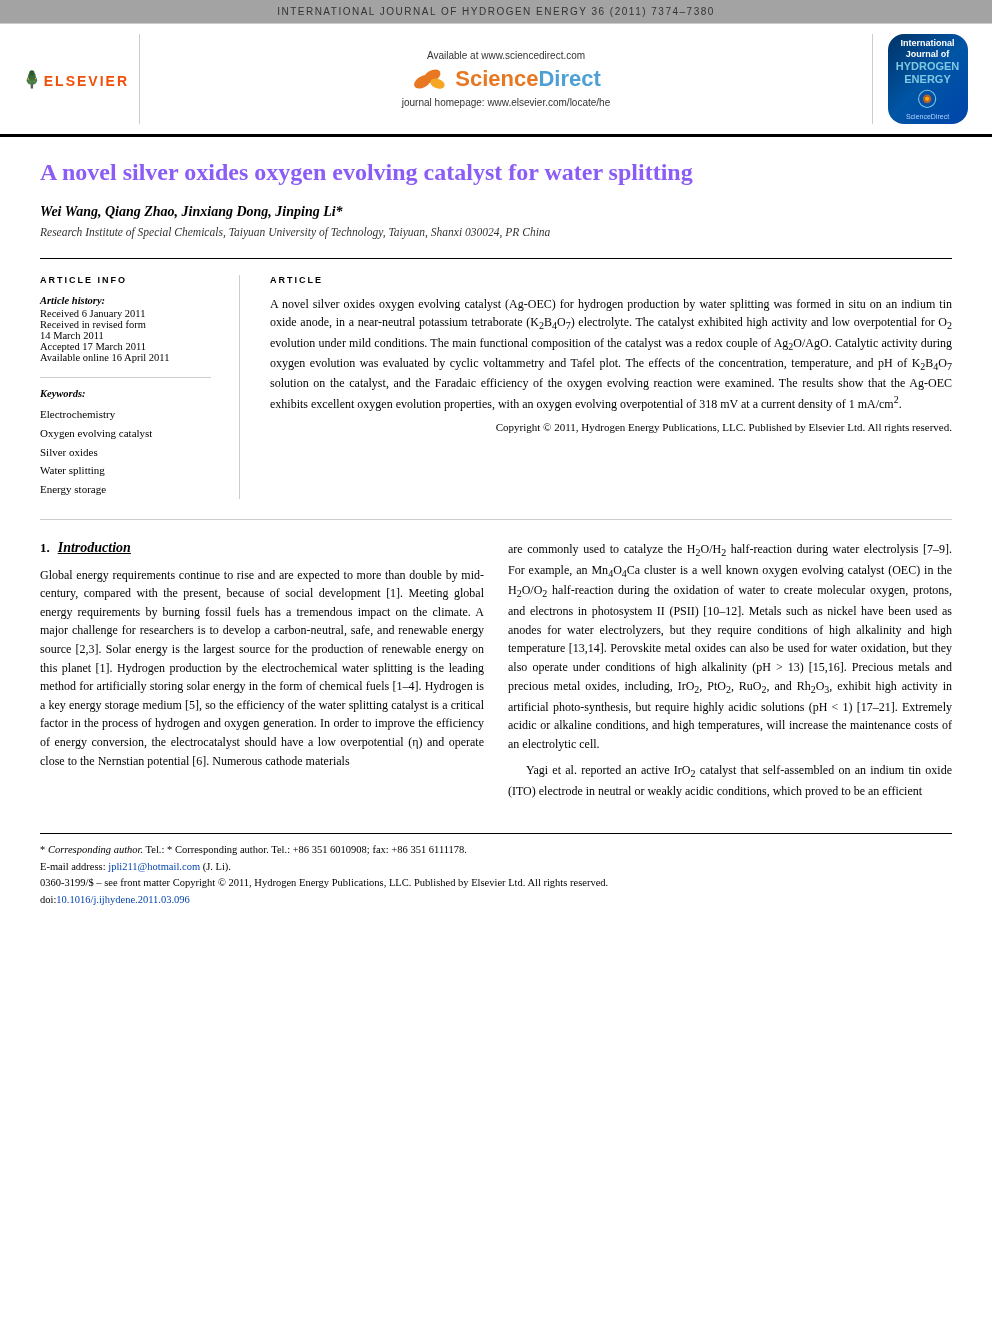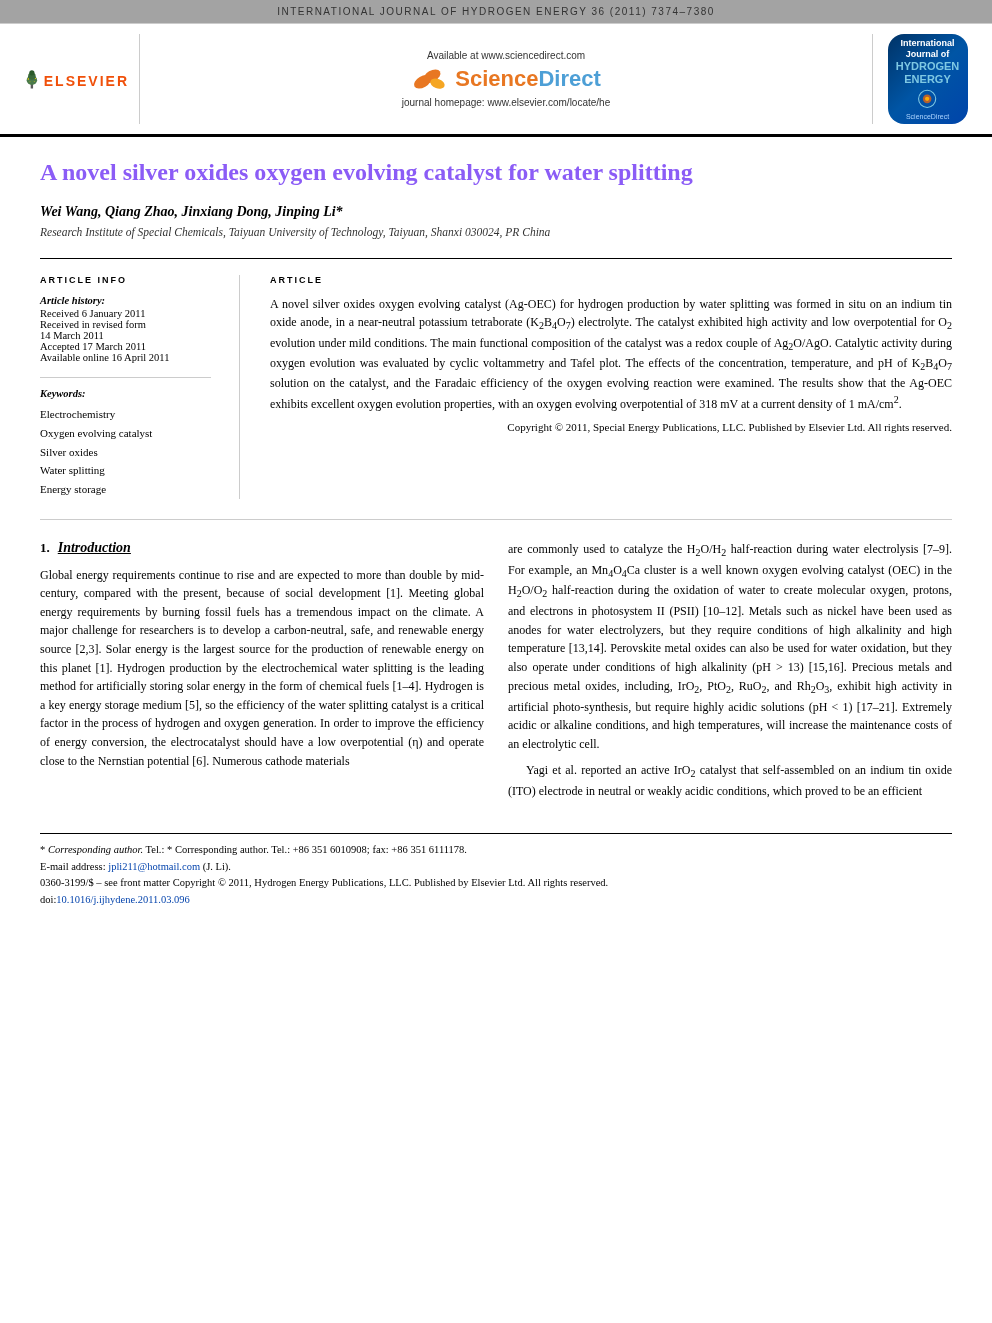--- a/index.html
+++ b/index.html
@@ -402,21 +402,21 @@
         <div class="keyword-item">Water splitting</div>
         <div class="keyword-item">Energy storage</div>
       </div>
     </div>
 
     <div class="abstract-section">
       <div class="abstract-title">ARTICLE</div>
       <div class="abstract-text">
         A novel silver oxides oxygen evolving catalyst (Ag-OEC) for hydrogen production by water splitting was formed in situ on an indium tin oxide anode, in a near-neutral potassium tetraborate (K<sub>2</sub>B<sub>4</sub>O<sub>7</sub>) electrolyte. The catalyst exhibited high activity and low overpotential for O<sub>2</sub> evolution under mild conditions. The main functional composition of the catalyst was a redox couple of Ag<sub>2</sub>O/AgO. Catalytic activity during oxygen evolution was evaluated by cyclic voltammetry and Tafel plot. The effects of the concentration, temperature, and pH of K<sub>2</sub>B<sub>4</sub>O<sub>7</sub> solution on the catalyst, and the Faradaic efficiency of the oxygen evolving reaction were examined. The results show that the Ag-OEC exhibits excellent oxygen evolution properties, with an oxygen evolving overpotential of 318 mV at a current density of 1 mA/cm<sup>2</sup>.
       </div>
-      <div class="copyright-text">Copyright © 2011, Special Energy Publications, LLC. Published by Elsevier Ltd. All rights reserved.</div>
+      <div class="copyright-text">Copyright © 2011, Hydrogen Energy Publications, LLC. Published by Elsevier Ltd. All rights reserved.</div>
     </div>
 
   </div>
 
   <hr class="section-divider">
 
   <div class="two-column">
 
     <div class="left-col">
       <div class="section-heading">

